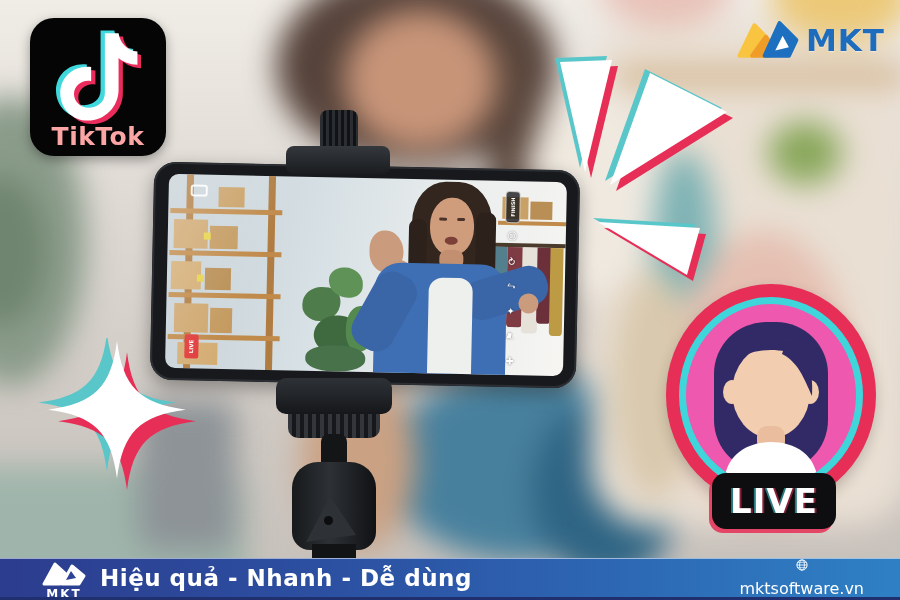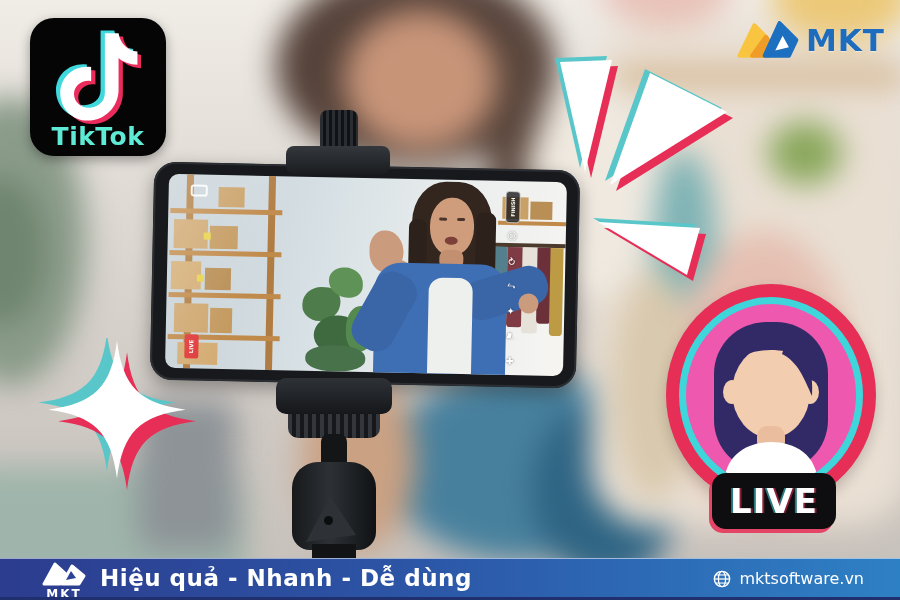--- a/index.html
+++ b/index.html
@@ -33,21 +33,21 @@
   .vtext { transform:rotate(-90deg); color:#fff; white-space:nowrap; font-weight:bold; }
   .icon-col span { position:absolute; left:0; width:14px; text-align:center; color:#fff;
     font-size:10px; line-height:14px; transform:rotate(-90deg);
     text-shadow:0 0 2px rgba(0,0,0,.6); }
 
   
   .deco { position:absolute; z-index:40; }
   .tiktok-card { left:30px; top:18px; width:136px; height:138px; background:#050505;
     border-radius:24px; display:flex; flex-direction:column; align-items:center;
     box-shadow:0 4px 12px rgba(0,0,0,.35); }
-  .tiktok-card .word { color:#5eead4; font-weight:bold; font-size:25px; letter-spacing:.5px; margin-top:-2px; }
+  .tiktok-card .word { color:#fca5a5; font-weight:bold; font-size:25px; letter-spacing:.5px; margin-top:-2px; }
   .mkt-top { left:736px; top:18px; display:flex; align-items:center; gap:4px; }
   .mkt-top .word { color:#1d6cbd; font-weight:bold; font-size:31px; letter-spacing:1px;
     text-shadow:0 1px 1px rgba(255,255,255,.5); }
 
   
   .badge { left:666px; top:284px; width:210px; height:222px; z-index:41; }
   .ring-red { position:absolute; inset:0; border-radius:50%; background:#e62e56;
     box-shadow:0 6px 14px rgba(0,0,0,.18); }
   .ring-cyan { position:absolute; inset:13px; border-radius:50%; background:#3ed6da; }
   .ring-pink { position:absolute; inset:20px; border-radius:50%; background:#ee58ae; overflow:hidden; }
@@ -62,21 +62,21 @@
     background:linear-gradient(90deg,#2c3c8e 0%,#2c55a6 45%,#2e80c4 100%);
     border-top:1px solid rgba(255,255,255,.55); display:flex; align-items:center; }
   .footer::after { content:""; position:absolute; left:0; bottom:0; width:100%; height:3px;
     background:#20306f; }
   .f-logo { position:absolute; left:42px; top:1px; width:44px; text-align:center; }
   .f-logo .word { color:#fff; font-weight:bold; font-size:12px; letter-spacing:2px;
     display:block; margin-top:-3px; }
   .f-tagline { position:absolute; left:100px; top:0; height:39px; line-height:39px;
     color:#fff; font-weight:bold; font-size:23px; letter-spacing:.5px; }
   .f-site { position:absolute; right:36px; top:0; height:39px; display:flex;
-    align-items:center; gap:8px; color:#fff; font-size:16px; }
+    align-items:center; gap:8px; color:#fff; font-size:16px;flex-direction:column; }
 </style>
 </head>
 <body>
 
 <div id="canvas">
 
   <div class="photo-bg">
     <div class="blur-layer">
 
       <div class="blob" style="left:300px;top:-10px;width:280px;height:200px;background:#55423a;"></div>

